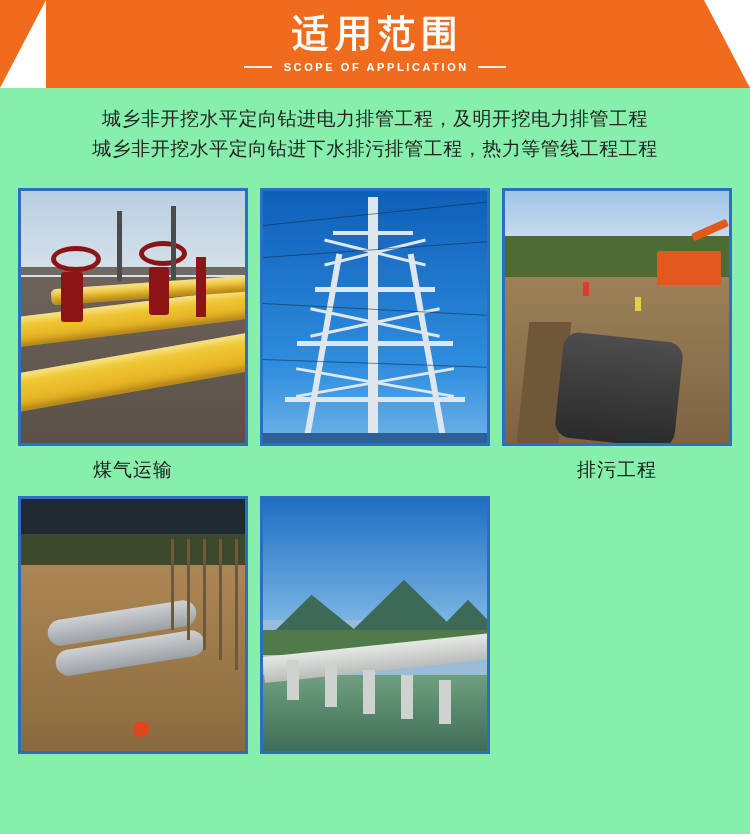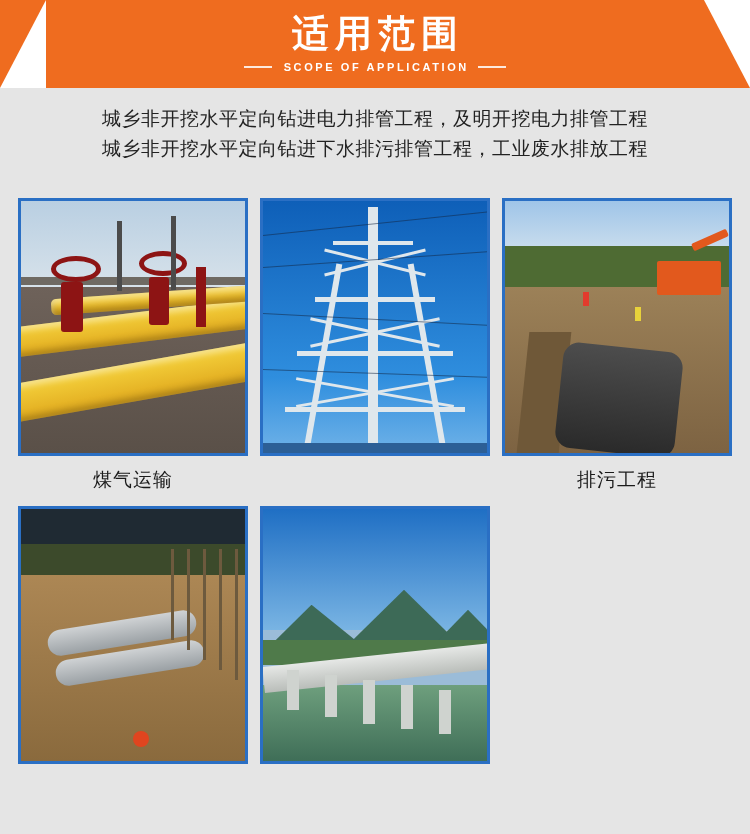--- a/index.html
+++ b/index.html
@@ -10,21 +10,21 @@
     width: 750px;
     height: 834px;
     background: #ffffff;
     font-family: "Liberation Sans", sans-serif;
     overflow: hidden;
   }
   .page {
     position: relative;
     width: 750px;
     height: 834px;
-    background: #e5e5e5;
+    background: #86efac;
   }
 
   
   .header {
     position: relative;
     width: 750px;
     height: 88px;
     background: #ef6c1f;
     overflow: hidden;
   }
@@ -98,21 +98,21 @@
     white-space: nowrap;
   }
 
   
   .grid {
     display: grid;
     grid-template-columns: repeat(3, 230px);
     justify-content: center;
     column-gap: 12px;
     row-gap: 4px;
-    margin-top: 24px;
+    margin-top: 14px;
   }
   .card {
     width: 230px;
   }
   .thumb {
     width: 230px;
     height: 258px;
     border: 3px solid #2a6fc4;
     box-sizing: border-box;
     position: relative;
@@ -205,21 +205,21 @@
       <div class="header-sub-wrap">
         <span class="header-rule"></span>
         <span class="header-sub">SCOPE OF APPLICATION</span>
         <span class="header-rule"></span>
       </div>
     </div>
   </div>
 
   <div class="intro">
     <div class="intro-line">城乡非开挖水平定向钻进电力排管工程，及明开挖电力排管工程</div>
-    <div class="intro-line">城乡非开挖水平定向钻进下水排污排管工程，工业废水排放工程</div>
+    <div class="intro-line">城乡非开挖水平定向钻进下水排污排管工程，热力等管线工程工程</div>
   </div>
 
   <div class="grid">
 
     <div class="card">
       <div class="thumb gas">
         <div class="sky"></div>
         <div class="ground"></div>
         <div class="layer" style="left:0;top:30%;width:100%;height:8px;background:#6f6a63;"></div>
         <div class="pipe" style="left:-10px;top:44%;width:260px;height:30px;transform:rotate(-7deg);"></div>

